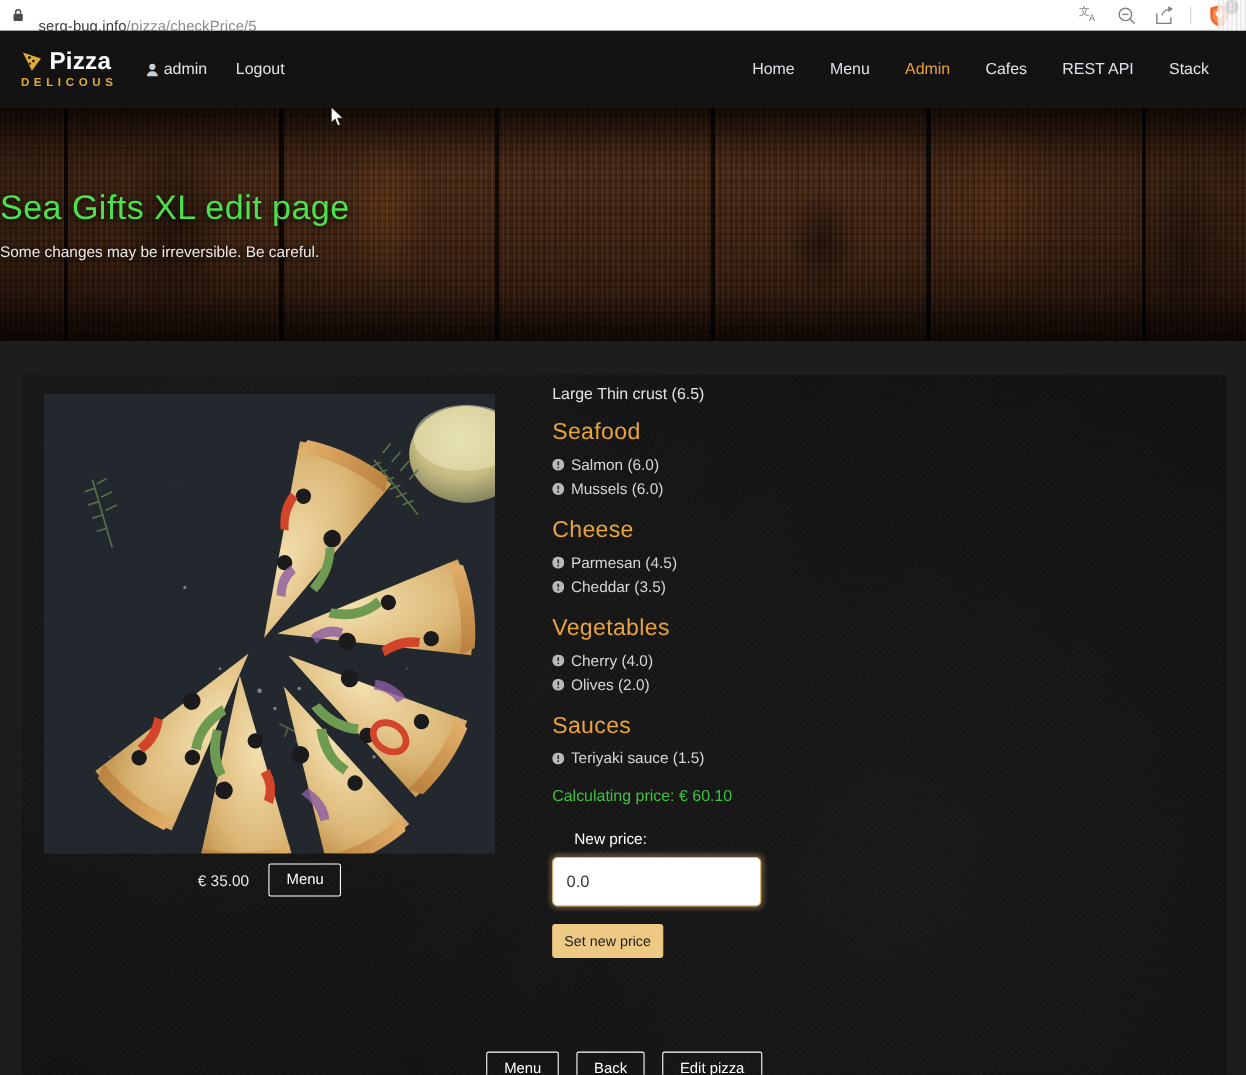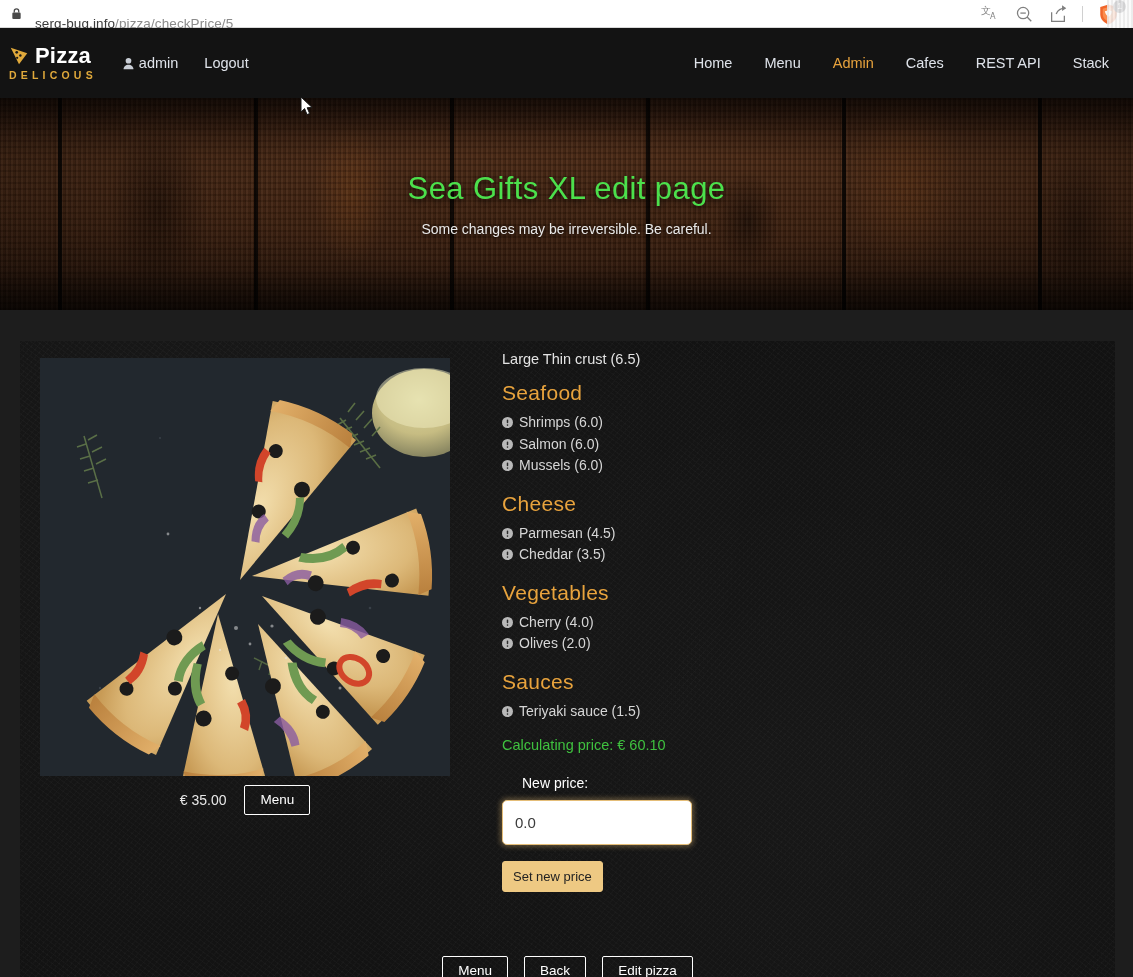--- a/index.html
+++ b/index.html
@@ -61,21 +61,21 @@
     width: 1133px; height: 949px;
     overflow: hidden;
     background: #1d1d1d;
   }
 
   
   #navbar {
     height: 70px; width: 100%;
     background: #131313;
     display: flex; align-items: center;
-    padding: 0 8px;
+    padding: 0 18px;
   }
   #brand { display: flex; flex-direction: column; line-height: 1; margin-right: 26px; }
   #brand-top { display: flex; align-items: center; gap: 5px; }
   #pizza-slice-icon { width: 22px; height: 22px; display: block; }
   #brand-name {
     color: #ffffff; font-size: 22px; font-weight: bold; letter-spacing: .2px;
   }
   #brand-sub {
     color: #e0a93b; font-size: 10.5px; letter-spacing: 4.2px;
     margin-top: 3px; margin-left: 1px; font-weight: bold;
@@ -91,21 +91,21 @@
     white-space: nowrap;
   }
   .nav-link.active { color: #e8a33d; }
 
   
   #hero {
     position: relative;
     height: 212px; width: 100%;
     overflow: hidden;
     display: flex; flex-direction: column;
-    align-items: center; justify-content: center;
+    justify-content: center;
   }
   #hero-wood {
     position: absolute; inset: 0;
     background-color: #4a2a16;
     background-image:
       
       repeating-linear-gradient(90deg,
         rgba(0,0,0,0) 0 58px,
         rgba(0,0,0,.78) 58px 62px,
         rgba(0,0,0,0) 62px 196px),
@@ -463,30 +463,20 @@
       <h3 class="group-title">Seafood</h3>
       <ul class="ing-list">
         <li class="ing-item">
           <span>
               <svg class="info-icon" viewBox="0 0 12 12">
                 <circle cx="6" cy="6" r="6" fill="#b9b9b9"></circle>
                 <rect x="5.2" y="2.6" width="1.6" height="4.2" rx=".8" fill="#2a2a2a"></rect>
                 <circle cx="6" cy="8.8" r=".9" fill="#2a2a2a"></circle>
               </svg>
             </span>
-          <span>Shrimps (6.0)</span>
-        </li>
-        <li class="ing-item">
-          <span>
-              <svg class="info-icon" viewBox="0 0 12 12">
-                <circle cx="6" cy="6" r="6" fill="#b9b9b9"></circle>
-                <rect x="5.2" y="2.6" width="1.6" height="4.2" rx=".8" fill="#2a2a2a"></rect>
-                <circle cx="6" cy="8.8" r=".9" fill="#2a2a2a"></circle>
-              </svg>
-            </span>
           <span>Salmon (6.0)</span>
         </li>
         <li class="ing-item">
           <span>
               <svg class="info-icon" viewBox="0 0 12 12">
                 <circle cx="6" cy="6" r="6" fill="#b9b9b9"></circle>
                 <rect x="5.2" y="2.6" width="1.6" height="4.2" rx=".8" fill="#2a2a2a"></rect>
                 <circle cx="6" cy="8.8" r=".9" fill="#2a2a2a"></circle>
               </svg>
             </span>

